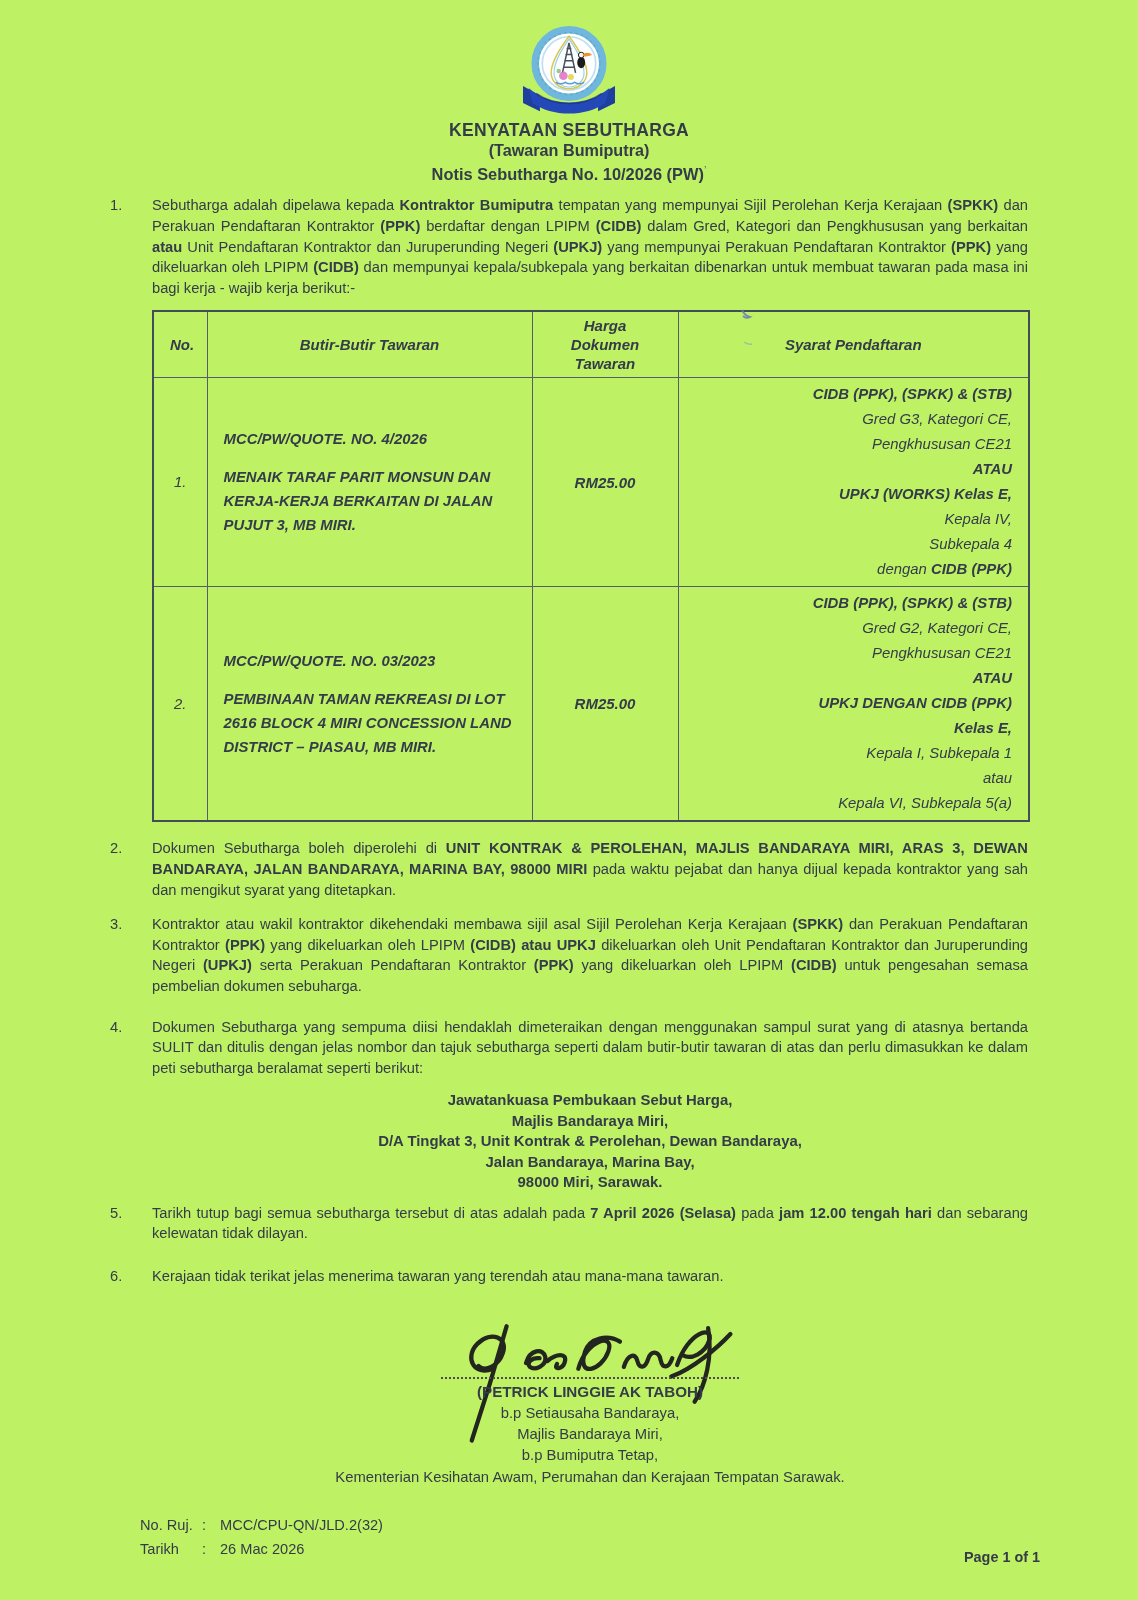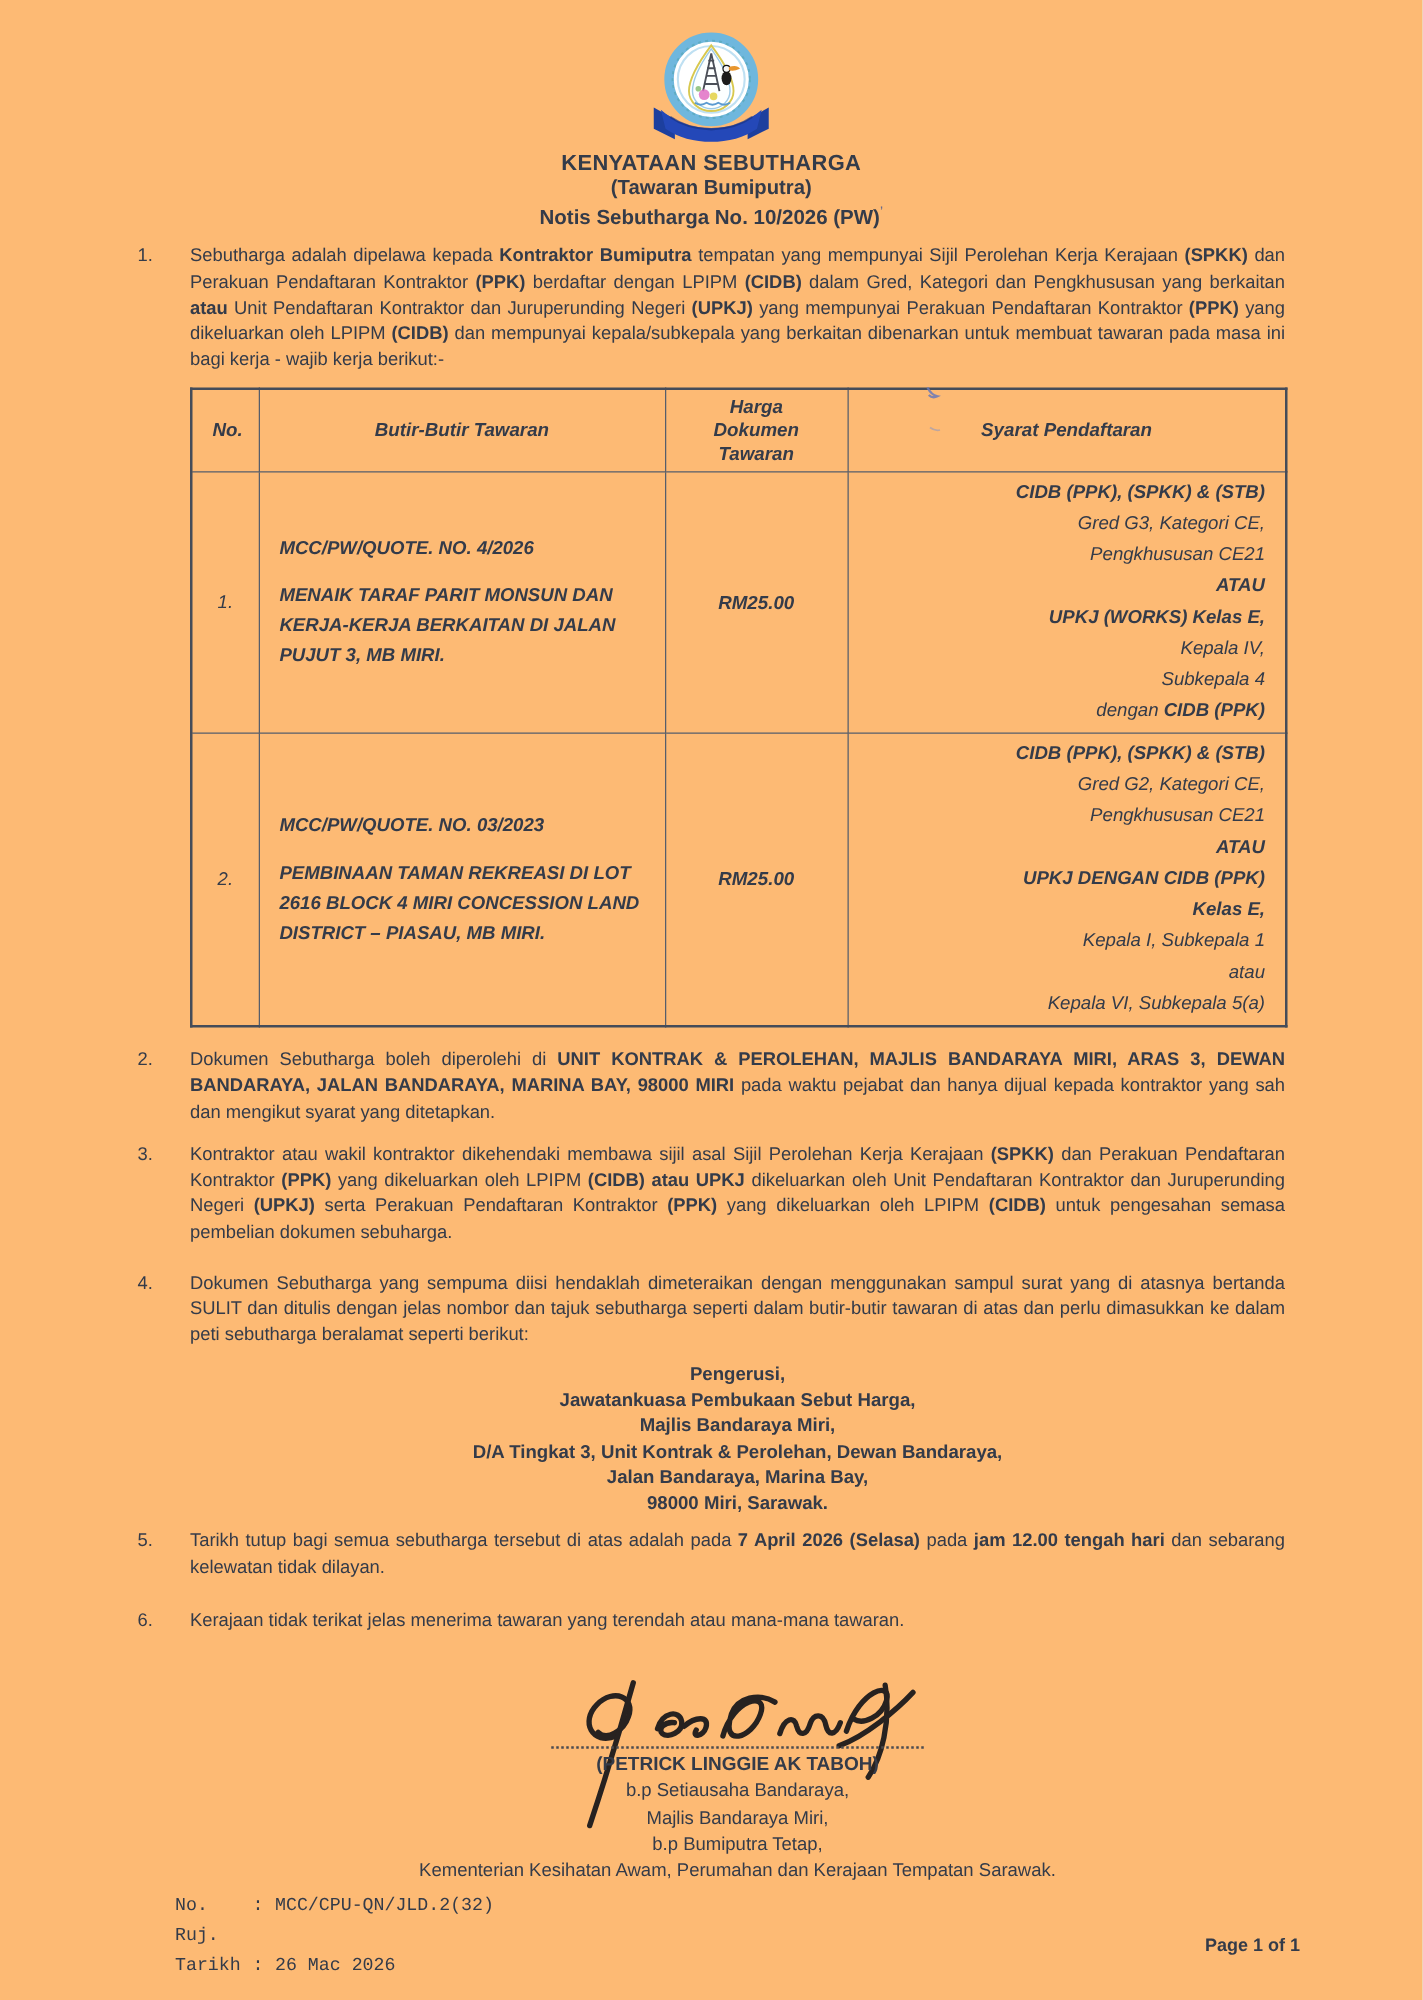--- a/index.html
+++ b/index.html
@@ -1,18 +1,18 @@
 <!DOCTYPE html>
 <html><head>
 <meta charset="utf-8">
 <style>
   html,body{margin:0;padding:0;background:#e8e8e8;}
   .page{
     position:relative;width:1138px;height:1600px;margin:0 auto;
-    background:#fdba74;overflow:hidden;
+    background:#bef264;overflow:hidden;
     font-family:"Liberation Sans","DejaVu Sans",sans-serif;
     color:#343b49;
     -webkit-font-smoothing:antialiased;
   }
   .content{position:absolute;left:110px;top:24px;width:918px;}
   b{font-weight:700;}
 
   
   .hdr{text-align:center;}
   .hdr .logo{display:block;margin:0 auto 2px auto;}
@@ -49,21 +49,21 @@
   .sigwrap{margin:6px 0 0 42px;width:876px;}
   .sigblock{position:relative;width:330px;margin:0 auto;text-align:center;}
   .sig-space{height:86px;position:relative;}
   .sig-svg{position:absolute;left:8px;top:-14px;pointer-events:none;}
   .dotline{border-bottom:2.6px dotted #4c4c50;width:298px;margin:0 auto;}
   .sig-name{font-weight:700;font-size:15.2px;line-height:22px;margin-top:2px;position:relative;z-index:2;}
   .sig-lines{font-size:14.8px;line-height:21.4px;}
   .sig-lines div:last-child{white-space:nowrap;}
 
   
-  .footer{position:absolute;left:140px;top:1513px;font-size:14.6px;line-height:24px;font-family:Liberation Mono, monospace;}
+  .footer{position:absolute;left:140px;top:1513px;font-size:14.6px;line-height:24px;}
   .fr{display:flex;}
   .fr .flabel{width:62px;}
   .fr .fcolon{width:18px;text-align:left;}
   .pageno{position:absolute;right:98px;top:1549px;font-weight:700;font-size:14.4px;}
 
   
   .pen-mark{position:absolute;pointer-events:none;}
 </style>
 </head>
 <body>
@@ -178,21 +178,20 @@
       <span class="num">3.</span>
       <span class="ptext"><span>Kontraktor atau wakil kontraktor dikehendaki membawa sijil asal Sijil Perolehan Kerja Kerajaan </span><b>(SPKK)</b><span> dan Perakuan Pendaftaran Kontraktor </span><b>(PPK)</b><span> yang dikeluarkan oleh LPIPM </span><b>(CIDB) atau UPKJ</b><span> dikeluarkan oleh Unit Pendaftaran Kontraktor dan Juruperunding Negeri </span><b>(UPKJ)</b><span> serta Perakuan Pendaftaran Kontraktor </span><b>(PPK)</b><span> yang dikeluarkan oleh LPIPM </span><b>(CIDB)</b><span> untuk pengesahan semasa pembelian dokumen sebuharga.</span></span>
     </div>
 
     <div class="para m4">
       <span class="num">4.</span>
       <span class="ptext"><span>Dokumen Sebutharga yang sempuma diisi hendaklah dimeteraikan dengan menggunakan sampul surat yang di atasnya bertanda SULIT dan ditulis dengan jelas nombor dan tajuk sebutharga seperti dalam butir-butir tawaran di atas dan perlu dimasukkan ke dalam peti sebutharga beralamat seperti berikut:</span></span>
     </div>
 
     <div class="address">
-        <div>Pengerusi,</div>
         <div>Jawatankuasa Pembukaan Sebut Harga,</div>
         <div>Majlis Bandaraya Miri,</div>
         <div>D/A Tingkat 3, Unit Kontrak &amp; Perolehan, Dewan Bandaraya,</div>
         <div>Jalan Bandaraya, Marina Bay,</div>
         <div>98000 Miri, Sarawak.</div>
       </div>
 
     <div class="para m5">
       <span class="num">5.</span>
       <span class="ptext"><span>Tarikh tutup bagi semua sebutharga tersebut di atas adalah pada </span><b>7 April 2026 (Selasa)</b><span> pada </span><b>jam 12.00 tengah hari</b><span> dan sebarang kelewatan tidak dilayan.</span></span>

